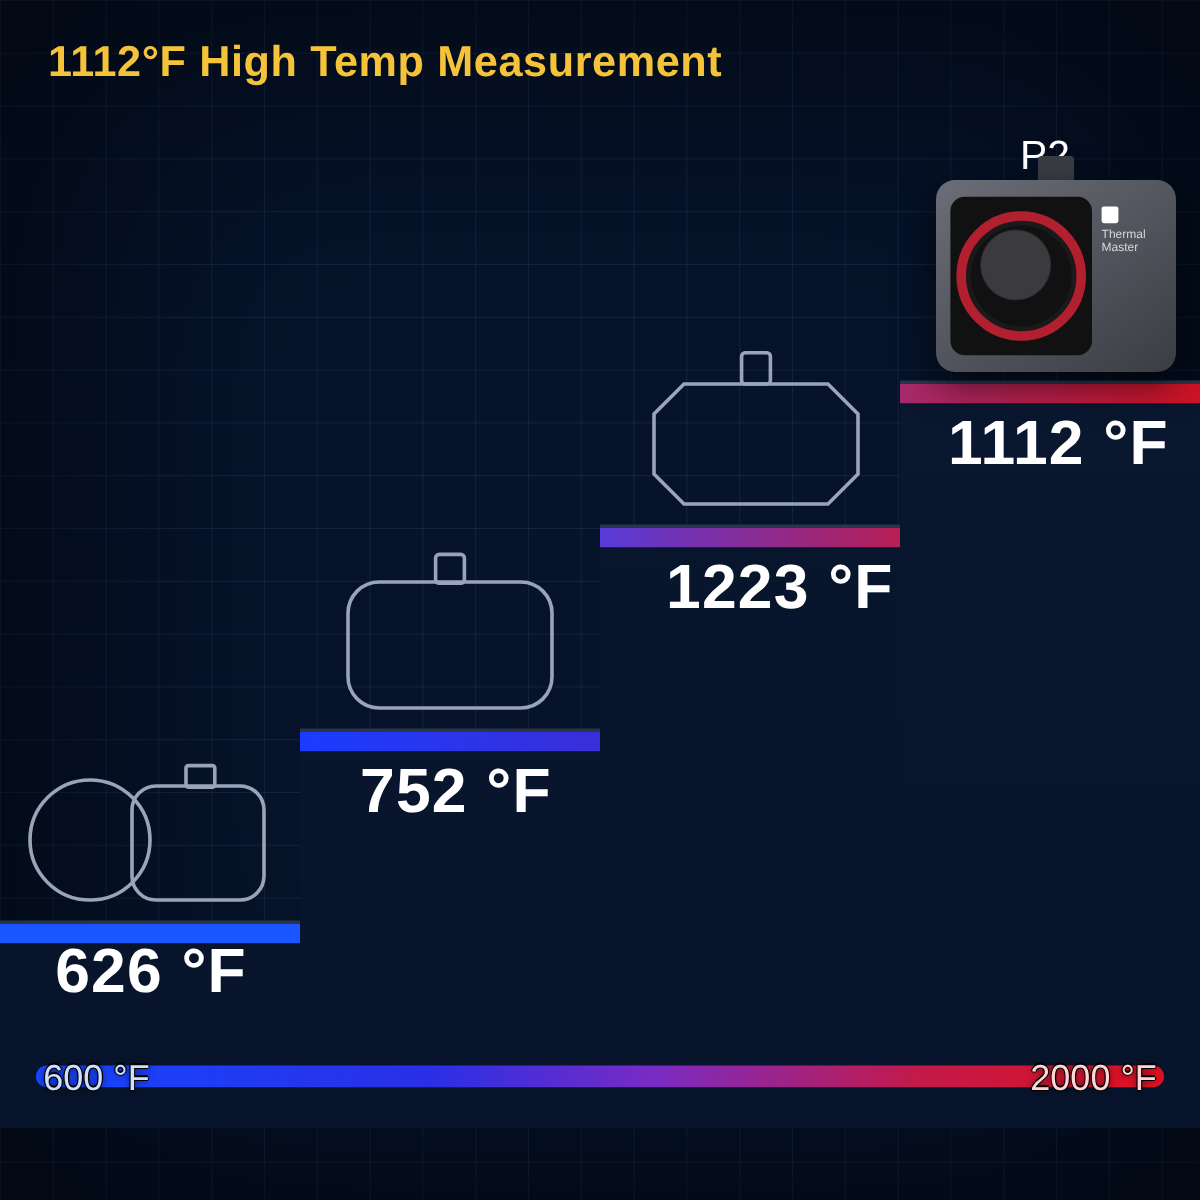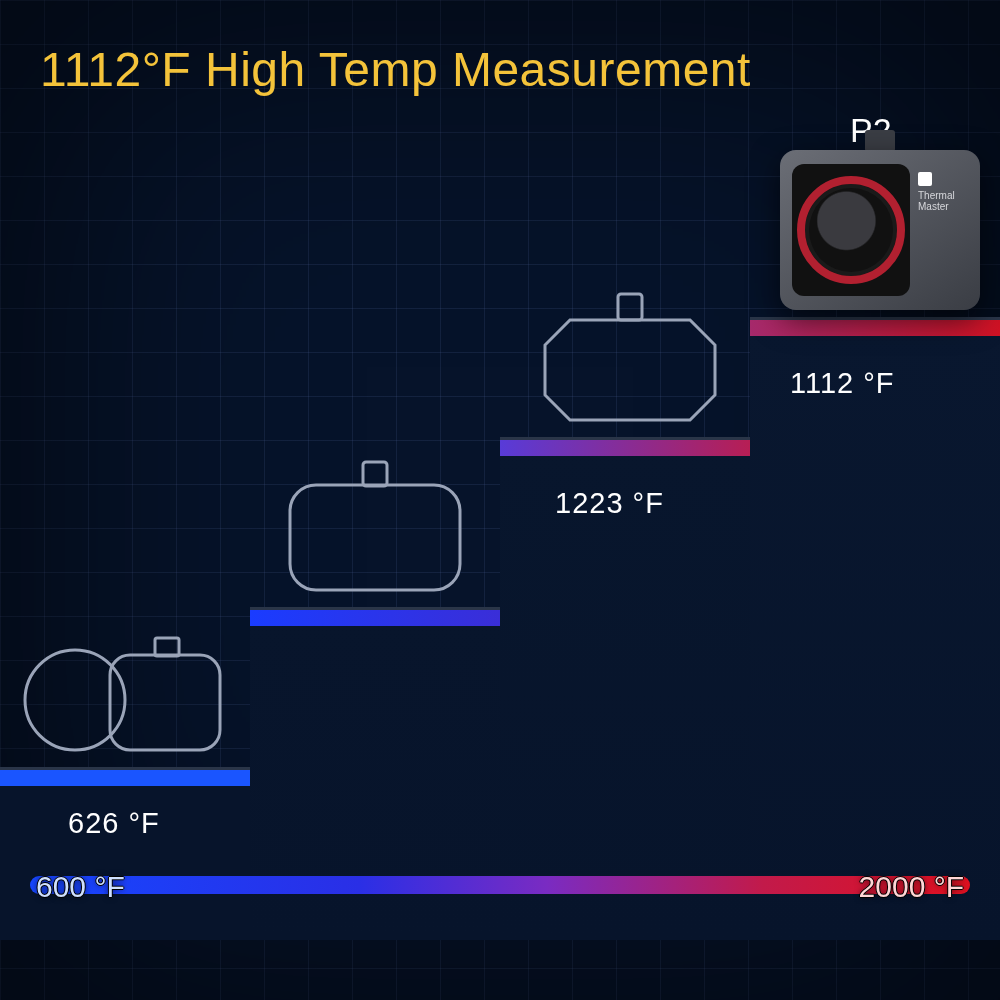--- a/index.html
+++ b/index.html
@@ -4,62 +4,62 @@
 <style>
   html,body{margin:0;padding:0;width:1000px;height:1000px;overflow:hidden;font-family:"Segoe UI",Arial,Helvetica,sans-serif}
   .stage{position:relative;width:1000px;height:1000px;background:#06132a;
     background-image:
       linear-gradient(rgba(80,100,160,.18) 1px,transparent 1px),
       linear-gradient(90deg,rgba(80,100,160,.18) 1px,transparent 1px);
     background-size:44px 44px;
     background-position:0 0;
     box-shadow:inset 0 0 260px 60px rgba(0,0,0,.55);
   }
-  .headline{position:absolute;left:40px;top:40px;right:40px;color:#f4c33a;font-size:48px;font-weight:400;line-height:1.25;letter-spacing:.5px}
+  .headline{position:absolute;left:40px;top:28px;right:40px;color:#f4c33a;font-size:36px;font-weight:700;line-height:1.25;letter-spacing:.5px}
   .chart{position:absolute;left:0;right:0;bottom:60px;top:160px}
   .step{position:absolute;bottom:0}
   .step .bar{position:absolute;left:0;right:0;bottom:0;border-top:3px solid rgba(255,255,255,.14)}
   .step .fill{position:absolute;left:0;right:0;top:0;height:16px}
   .s1{left:0;width:250px}
   .s2{left:250px;width:250px}
   .s3{left:500px;width:250px}
   .s4{left:750px;width:250px}
   .s1 .bar{height:170px;background:linear-gradient(#07142b,#07142b)}
   .s2 .bar{height:330px;background:linear-gradient(#08152c,#07142b)}
   .s3 .bar{height:500px;background:linear-gradient(#08162d,#07142b)}
   .s4 .bar{height:620px;background:linear-gradient(#09172f,#07142b)}
   .s1 .fill{background:linear-gradient(90deg,#1a55ff,#1a55ff)}
   .s2 .fill{background:linear-gradient(90deg,#1a3cff,#3a2ed8)}
   .s3 .fill{background:linear-gradient(90deg,#583bd8,#b71e54)}
   .s4 .fill{background:linear-gradient(90deg,#a62a6c,#d01224)}
   .step .riser{position:absolute;right:-10px;width:10px;top:0}
   .s1 .riser{height:160px;background:linear-gradient(#1a55ff,#1a3cff);top:-160px}
   .s2 .riser{height:170px;background:linear-gradient(#3a2ed8,#583bd8);top:-170px}
   .s3 .riser{height:120px;background:linear-gradient(#b71e54,#a62a6c);top:-120px}
-  .val{position:absolute;color:#fff;font-size:29px;font-weight:400;letter-spacing:1px;white-space:nowrap}
-  .v1{left:68px;bottom:100px}
+  .val{position:absolute;color:#fff;font-size:52px;font-weight:700;letter-spacing:1px;white-space:nowrap}
+  .v1{left:46px;bottom:100px}
   .v2{left:300px;bottom:250px}
   .v3{left:555px;bottom:420px}
   .v4{left:790px;bottom:540px}
   .p2label{position:absolute;color:#fff;font-size:34px;left:850px;bottom:790px}
   
   .camicon{position:absolute;stroke:#9aa4b8;fill:none;stroke-width:3}
   .c1{left:20px;bottom:180px;width:210px;height:140px}
   .c2{left:275px;bottom:340px;width:200px;height:150px}
   .c3{left:530px;bottom:510px;width:200px;height:150px}
   
   .p2{position:absolute;left:780px;bottom:630px;width:200px;height:160px}
   .p2 .usb{position:absolute;left:85px;top:-20px;width:30px;height:22px;background:#3a3d44;border-radius:3px}
   .p2 .body{position:absolute;inset:0;background:linear-gradient(145deg,#6b6e76,#3a3d44);border-radius:16px;box-shadow:0 10px 30px rgba(0,0,0,.6)}
   .p2 .lensplate{position:absolute;left:12px;top:14px;width:118px;height:132px;background:#111;border-radius:12px;display:flex;align-items:center;justify-content:center}
   .p2 .ring{width:92px;height:92px;border-radius:50%;border:8px solid #b22030;background:radial-gradient(circle at 45% 40%,#3a3a3f 0 38%,#111 40%);box-shadow:0 0 0 4px #1a1a1a inset}
   .p2 .brand{position:absolute;right:12px;top:22px;width:50px;color:#d6d7db;font-size:10px;line-height:1.1;text-align:left}
   .p2 .brandicon{width:14px;height:14px;background:#fff;border-radius:2px;margin-bottom:4px}
   
-  .scalewrap{position:absolute;left:30px;right:30px;bottom:16px;height:58px}
+  .scalewrap{position:absolute;left:30px;right:30px;bottom:4px;height:58px}
   .scalebar{position:absolute;left:0;right:0;top:10px;height:18px;border-radius:9px;
     background:linear-gradient(90deg,#1646ff 0%,#2a2fe6 35%,#7a2bc2 55%,#c21a4a 78%,#e01020 100%)}
   .scalelabel{position:absolute;top:4px;font-size:30px;font-weight:500;color:#fff;
     text-shadow:0 0 6px rgba(0,0,0,.8), -1px 0 #000,1px 0 #000,0 -1px #000,0 1px #000}
   .sl-left{left:6px;color:#cfe0ff}
   .sl-right{right:6px;color:#ffd6d6}
 </style>
 </head>
 <body>
 
@@ -89,20 +89,21 @@
       </div>
       <div class="riser"></div>
     </div>
     <div class="step s4">
       <div class="bar">
         <div class="fill"></div>
       </div>
     </div>
 
     <div class="val v1">626 °F</div>
+    <div class="val v2">752 °F</div>
     <div class="val v3">1223 °F</div>
     <div class="val v4">1112 °F</div>
 
     <div class="p2label">P2</div>
 
     <svg class="camicon c1" viewBox="0 0 210 140">
       <circle cx="55" cy="80" r="50"></circle>
       <rect x="90" y="35" width="110" height="95" rx="20"></rect>
       <rect x="135" y="18" width="24" height="18" rx="2"></rect>
     </svg>

